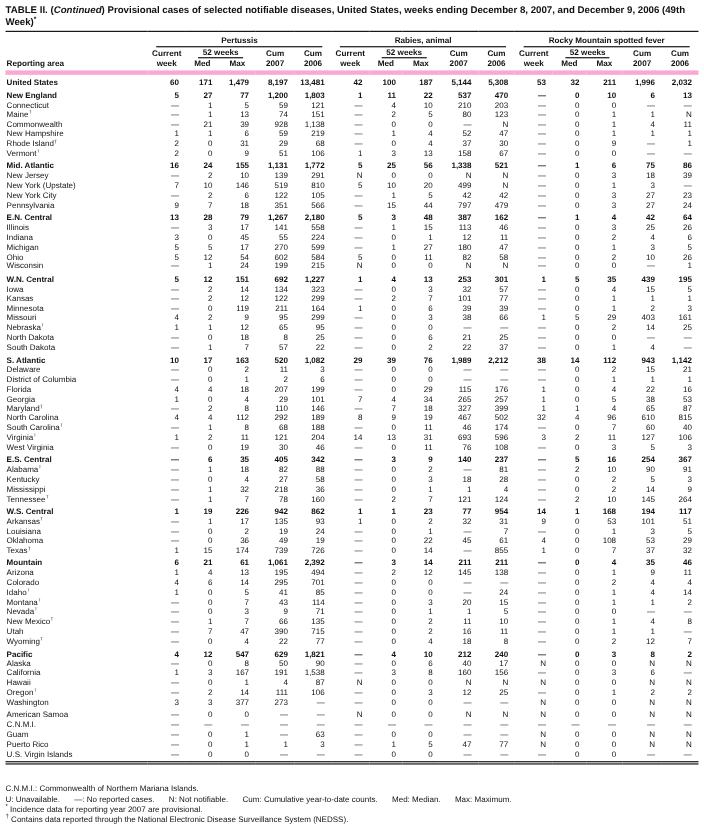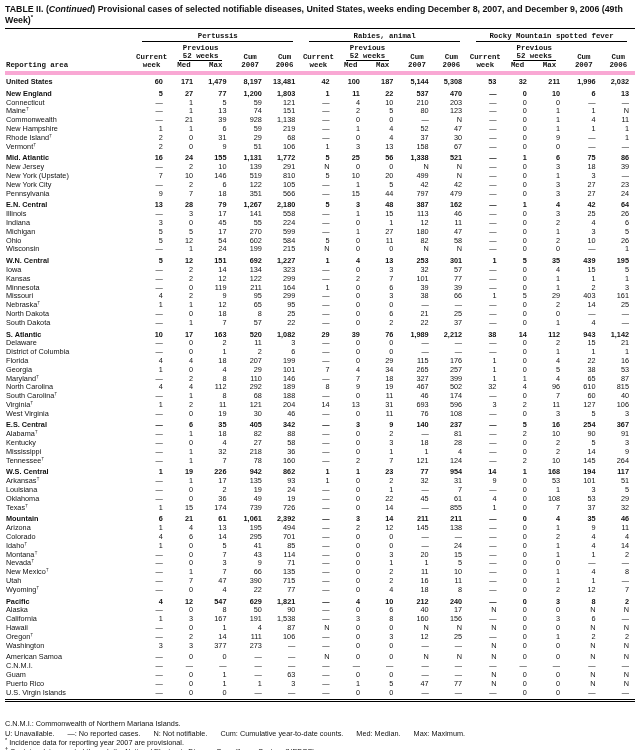--- a/index.html
+++ b/index.html
@@ -2,21 +2,21 @@
 <html><head>
 <meta charset="utf-8">
 <style>
   html,body{margin:0;padding:0;background:#fff;}
   .page{position:relative;width:640px;height:750px;box-sizing:border-box;background:#fff;color:#000;
         font-family:"Liberation Sans",sans-serif;padding:4px 5px 0 5px;overflow:hidden;}
   .title{font-size:8.8px;font-weight:bold;line-height:11px;color:#111;}
   .title i{font-style:italic;}
   .title sup{font-size:6px;}
   table.tbl{border-collapse:collapse;table-layout:fixed;width:630px;margin-top:2px;border-top:1px solid #000;}
-  thead td{font-size:7.4px;font-weight:bold;padding:0;vertical-align:bottom;color:#111;font-family:Liberation Mono, monospace;}
+  thead td{font-size:7.4px;font-weight:bold;padding:0;vertical-align:bottom;color:#111;}
   thead td.grp{text-align:center;padding-top:3px;}
   thead td.grp .u{border-bottom:1px solid #000;padding-bottom:1px;margin:0 8px;white-space:nowrap;}
   thead td.prev{text-align:center;padding-top:2px;}
   thead td.hc{text-align:center;white-space:nowrap;}
   thead .w52 .u2{display:inline-block;border-bottom:1px solid #000;padding:0 4px 0 4px;text-align:center;}
   thead tr.hlast td{border-bottom:4px solid #f9a8d4;padding-bottom:2px;}
   thead td.areahd{text-align:left;padding-left:1px;}
   tbody td{font-size:7.3px;line-height:8.8px;height:8.8px;padding:0 6px 0 0;text-align:right;
            white-space:nowrap;overflow:hidden;color:#111;}
   tbody td.area{text-align:left;padding:0 0 0 1px;}
@@ -61,35 +61,20 @@
           </td>
           <td colspan="5" class="grp">
             <div class="u">Rabies, animal</div>
           </td>
           <td colspan="5" class="grp">
             <div class="u">Rocky Mountain spotted fever</div>
           </td>
         </tr>
         <tr>
           <td class="area"></td>
-          <td></td>
-          <td colspan="2" class="prev">Previous</td>
-          <td></td>
-          <td></td>
-          <td></td>
-          <td colspan="2" class="prev">Previous</td>
-          <td></td>
-          <td></td>
-          <td></td>
-          <td colspan="2" class="prev">Previous</td>
-          <td></td>
-          <td></td>
-        </tr>
-        <tr>
-          <td class="area"></td>
           <td class="hc">Current</td>
           <td colspan="2" class="hc w52"><span class="u2">52 weeks</span></td>
           <td class="hc">Cum</td>
           <td class="hc">Cum</td>
           <td class="hc">Current</td>
           <td colspan="2" class="hc w52"><span class="u2">52 weeks</span></td>
           <td class="hc">Cum</td>
           <td class="hc">Cum</td>
           <td class="hc">Current</td>
           <td colspan="2" class="hc w52"><span class="u2">52 weeks</span></td>

